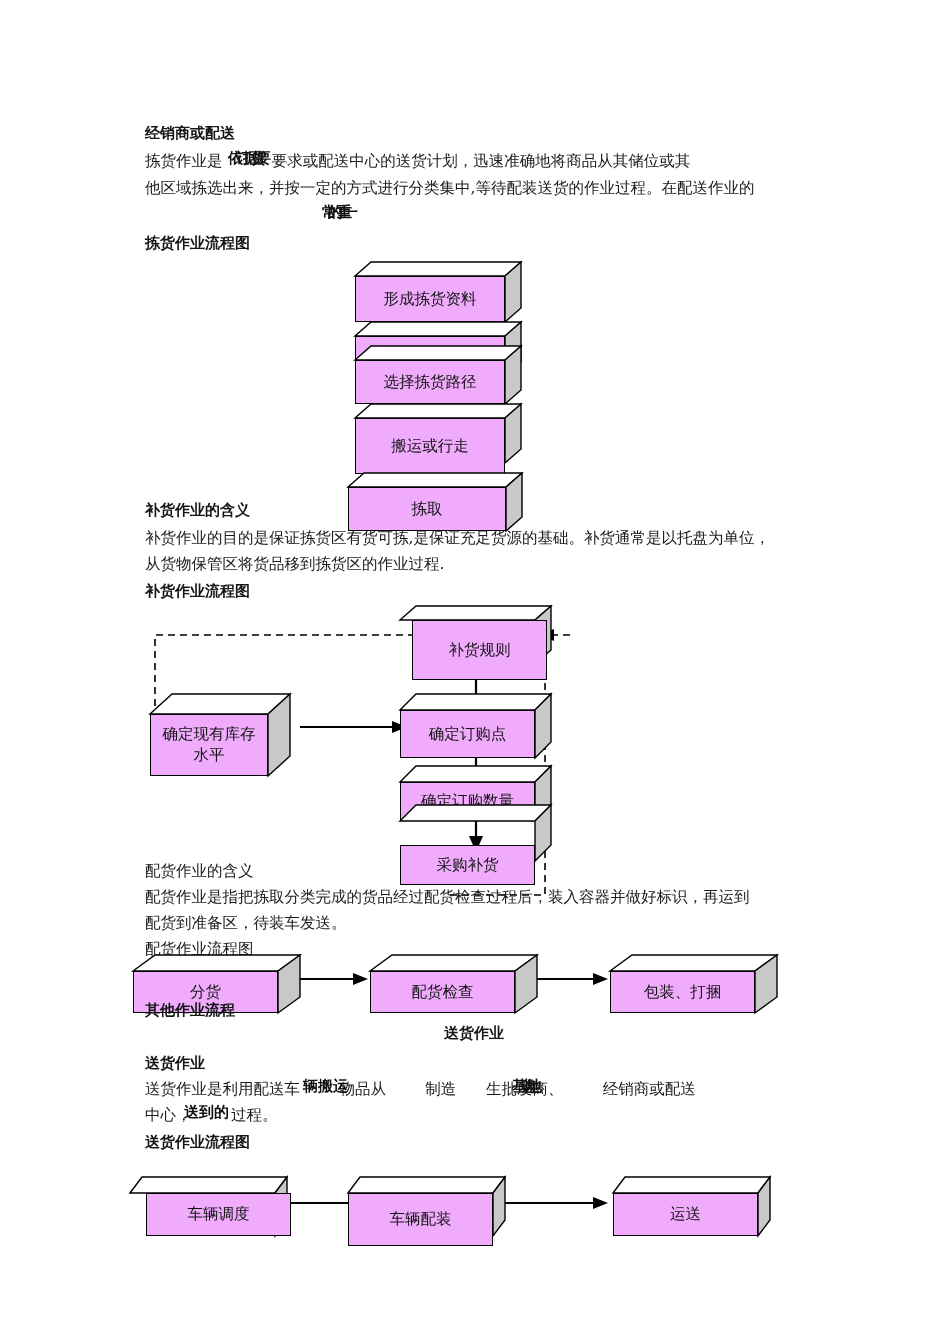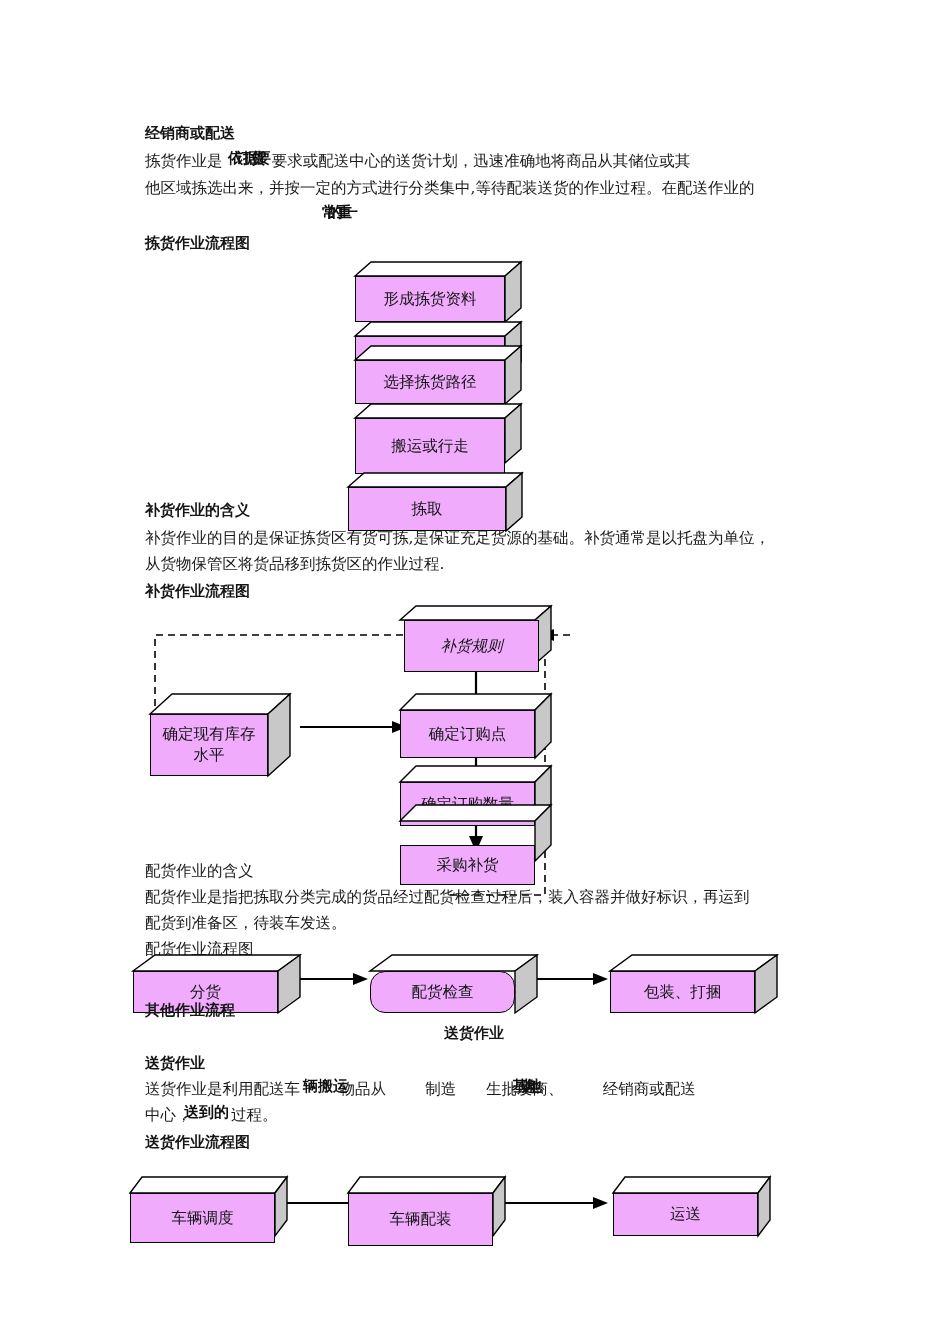--- a/index.html
+++ b/index.html
@@ -200,21 +200,21 @@
       <line x1="10" y1="0" x2="10" y2="104" stroke="#000" stroke-width="2.2"></line>
       <polygon points="10,112 3,96 17,96" fill="#000"></polygon>
       <polygon points="10,70 3,54 17,54" fill="#000"></polygon>
     </svg>
 
     <div class="box3d" style="left:400px; top:606px; width:135px; height:44px;">
       <svg width="152" height="60">
         <polygon points="0,14 16,0 151,0 135,14" fill="#ffffff" stroke="#000" stroke-width="1.4"></polygon>
         <polygon points="135,14 151,0 151,44 135,58" fill="#c8c8c8" stroke="#000" stroke-width="1.4"></polygon>
       </svg>
-      <div class="front" style="left:4px; top:14px; width:135px; height:52px;font-style:italic;">补货规则</div>
+      <div class="front" style="left:12px; top:14px; width:135px; height:60px;">补货规则</div>
     </div>
 
     <div class="box3d" style="left:150px; top:694px; width:118px; height:62px;">
       <svg width="140" height="82">
         <polygon points="0,20 22,0 140,0 118,20" fill="#ffffff" stroke="#000" stroke-width="1.4"></polygon>
         <polygon points="118,20 140,0 140,62 118,82" fill="#c8c8c8" stroke="#000" stroke-width="1.4"></polygon>
       </svg>
       <div class="front" style="left:0px; top:20px; width:118px; height:62px;">确定现有库存
 水平</div>
     </div>
@@ -225,21 +225,21 @@
         <polygon points="135,16 151,0 151,48 135,64" fill="#c8c8c8" stroke="#000" stroke-width="1.4"></polygon>
       </svg>
       <div class="front" style="left:0px; top:16px; width:135px; height:48px;">确定订购点</div>
     </div>
 
     <div class="box3d" style="left:400px; top:766px; width:135px; height:38px;">
       <svg width="152" height="54">
         <polygon points="0,16 16,0 151,0 135,16" fill="#ffffff" stroke="#000" stroke-width="1.4"></polygon>
         <polygon points="135,16 151,0 151,38 135,54" fill="#c8c8c8" stroke="#000" stroke-width="1.4"></polygon>
       </svg>
-      <div class="front" style="left:0px; top:16px; width:135px; height:44px;">确定订购数量</div>
+      <div class="front" style="left:0px; top:16px; width:135px; height:38px;">确定订购数量</div>
     </div>
 
     <div class="box3d" style="left:400px; top:805px; width:135px; height:40px;">
       <svg width="152" height="56">
         <polygon points="0,16 16,0 151,0 135,16" fill="#ffffff" stroke="#000" stroke-width="1.4"></polygon>
         <polygon points="135,16 151,0 151,40 135,56" fill="#c8c8c8" stroke="#000" stroke-width="1.4"></polygon>
       </svg>
       <div class="front" style="left:0px; top:16px; width:135px; height:40px;margin-top:24px;">采购补货</div>
     </div>
   </div>
@@ -268,21 +268,21 @@
         <polygon points="145,16 167,0 167,42 145,58" fill="#c8c8c8" stroke="#000" stroke-width="1.4"></polygon>
       </svg>
       <div class="front" style="left:0px; top:16px; width:145px; height:42px;">分货</div>
     </div>
 
     <div class="box3d" style="left:370px; top:955px; width:145px; height:42px;">
       <svg width="167" height="58">
         <polygon points="0,16 22,0 167,0 145,16" fill="#ffffff" stroke="#000" stroke-width="1.4"></polygon>
         <polygon points="145,16 167,0 167,42 145,58" fill="#c8c8c8" stroke="#000" stroke-width="1.4"></polygon>
       </svg>
-      <div class="front" style="left:0px; top:16px; width:145px; height:42px;border-radius:15px;">配货检查</div>
+      <div class="front" style="left:0px; top:16px; width:145px; height:42px;">配货检查</div>
     </div>
 
     <div class="box3d" style="left:610px; top:955px; width:145px; height:42px;">
       <svg width="167" height="58">
         <polygon points="0,16 22,0 167,0 145,16" fill="#ffffff" stroke="#000" stroke-width="1.4"></polygon>
         <polygon points="145,16 167,0 167,42 145,58" fill="#c8c8c8" stroke="#000" stroke-width="1.4"></polygon>
       </svg>
       <div class="front" style="left:0px; top:16px; width:145px; height:42px;">包装、打捆</div>
     </div>
   </div>
@@ -312,21 +312,21 @@
     <svg class="conn" style="left:505px; top:1194px;" width="105" height="18">
       <line x1="0" y1="9" x2="92" y2="9" stroke="#000" stroke-width="2.2"></line>
       <polygon points="103,9 88,3 88,15" fill="#000"></polygon>
     </svg>
 
     <div class="box3d" style="left:130px; top:1177px; width:145px; height:43px;">
       <svg width="152" height="59">
         <polygon points="0,16 12,0 157,0 145,16" fill="#ffffff" stroke="#000" stroke-width="1.4"></polygon>
         <polygon points="145,16 157,0 157,43 145,59" fill="#c8c8c8" stroke="#000" stroke-width="1.4"></polygon>
       </svg>
-      <div class="front" style="left:0px; top:16px; width:145px; height:50px;">车辆调度</div>
+      <div class="front" style="left:16px; top:16px; width:145px; height:43px;">车辆调度</div>
     </div>
 
     <div class="box3d" style="left:348px; top:1177px; width:145px; height:43px;">
       <svg width="152" height="59">
         <polygon points="0,16 12,0 157,0 145,16" fill="#ffffff" stroke="#000" stroke-width="1.4"></polygon>
         <polygon points="145,16 157,0 157,43 145,59" fill="#c8c8c8" stroke="#000" stroke-width="1.4"></polygon>
       </svg>
       <div class="front" style="left:0px; top:16px; width:145px; height:53px;">车辆配装</div>
     </div>
 

